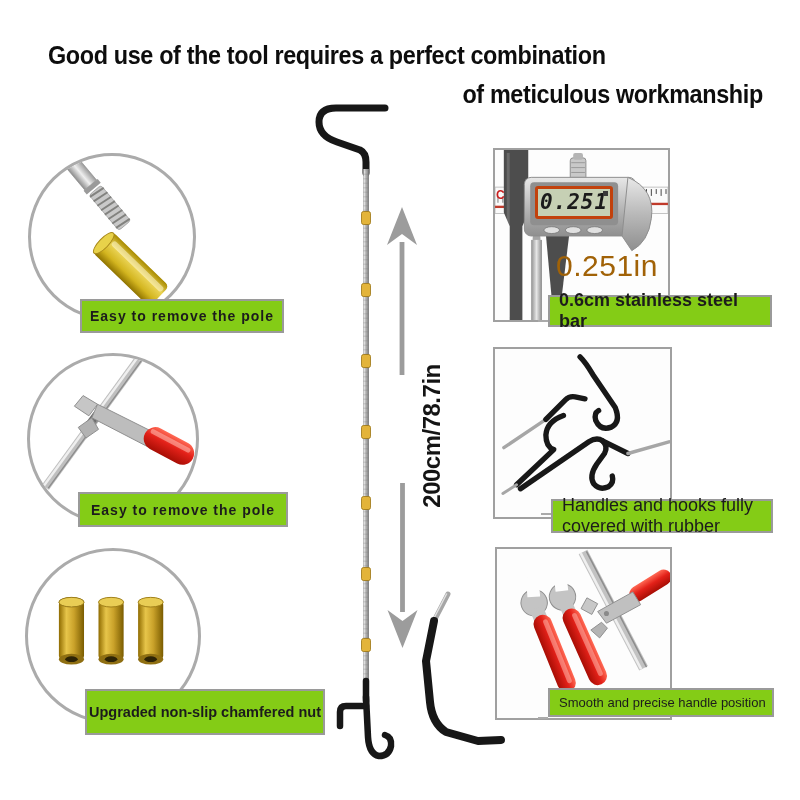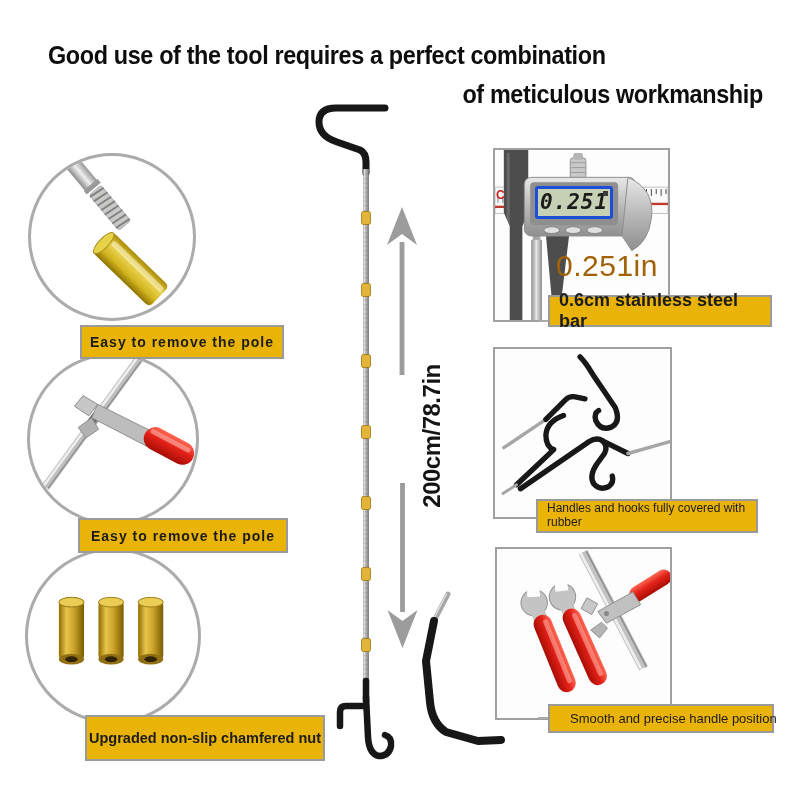--- a/index.html
+++ b/index.html
@@ -33,45 +33,45 @@
 
   
   .photo-box { border:2px solid #a0a0a0; background:#fdfdfd; overflow:hidden; }
   .box-1 { left:493px; top:148px; width:177px; height:174px; }
   .box-2 { left:493px; top:347px; width:179px; height:172px; }
   .box-3 { left:495px; top:547px; width:177px; height:173px; }
   .photo-box svg { display:block; width:100%; height:100%; }
 
   
   .caption {
-    background:#eab308; border:2px solid #9a9a9a; color:#1c1c1c;
+    background:#84cc16; border:2px solid #9a9a9a; color:#1c1c1c;
     display:flex; align-items:center; z-index:5;
   }
-  .cap-left   { justify-content:center; font-weight:700;margin-top:26px; }
+  .cap-left   { justify-content:center; font-weight:700; }
   .cap-1 { left:80px; top:299px; width:204px; height:34px; font-size:14px; letter-spacing:1px; }
   .cap-2 { left:78px; top:492px; width:210px; height:35px; font-size:14px; letter-spacing:1px; }
   .cap-3 { left:85px; top:689px; width:240px; height:46px; font-size:14.5px; letter-spacing:0; }
   .cap-r1 { left:548px; top:295px; width:224px; height:32px; font-size:18px; font-weight:700; padding-left:9px; }
-  .cap-r2 { left:536px; top:499px; width:222px; height:34px; font-size:12px; line-height:1.15; padding:2px 0 2px 9px; }
-  .cap-r3 { left:548px; top:704px; width:226px; height:29px; font-size:13px; padding-left:20px; white-space:nowrap; }
+  .cap-r2 { left:551px; top:499px; width:222px; height:34px; font-size:18px; line-height:1.15; padding:2px 0 2px 9px; }
+  .cap-r3 { left:548px; top:688px; width:226px; height:29px; font-size:13px; padding-left:9px; white-space:nowrap; }
   .leader { position:absolute; height:2px; background:#aaa; z-index:4; }
 
   
   .center-art { left:280px; top:85px; width:240px; height:715px; }
   .length-label {
     left:352px; top:420px; width:160px; height:32px;
     transform:rotate(-90deg); transform-origin:center center;
     font-size:24px; font-weight:700; color:#141414; text-align:center;
     letter-spacing:-0.5px; white-space:nowrap; line-height:32px;
   }
 
   
   .lcd {
     left:535px; top:186px; width:78px; height:33px; background:#c6d0b4;
-    border:3px solid #1d4ed8; border-radius:3px; z-index:3;
+    border:3px solid #c2410c; border-radius:3px; z-index:3;
     font-family:"DejaVu Sans Mono", monospace; font-weight:700; font-style:italic;
     font-size:21px; color:#1b1b1b; text-align:center; line-height:27px; letter-spacing:1px;
   }
   .lcd-unit { position:absolute; right:2px; top:2px; width:5px; height:5px; background:#3a3a3a; }
   .caliper-logo { left:496px; top:188px; font-size:12px; font-weight:700; color:#c81f1f; z-index:3; }
   .measure-label { left:556px; top:249px; font-size:30px; color:#a16207; letter-spacing:0.5px; z-index:3; }
 </style>
 </head>
 <body>
 

